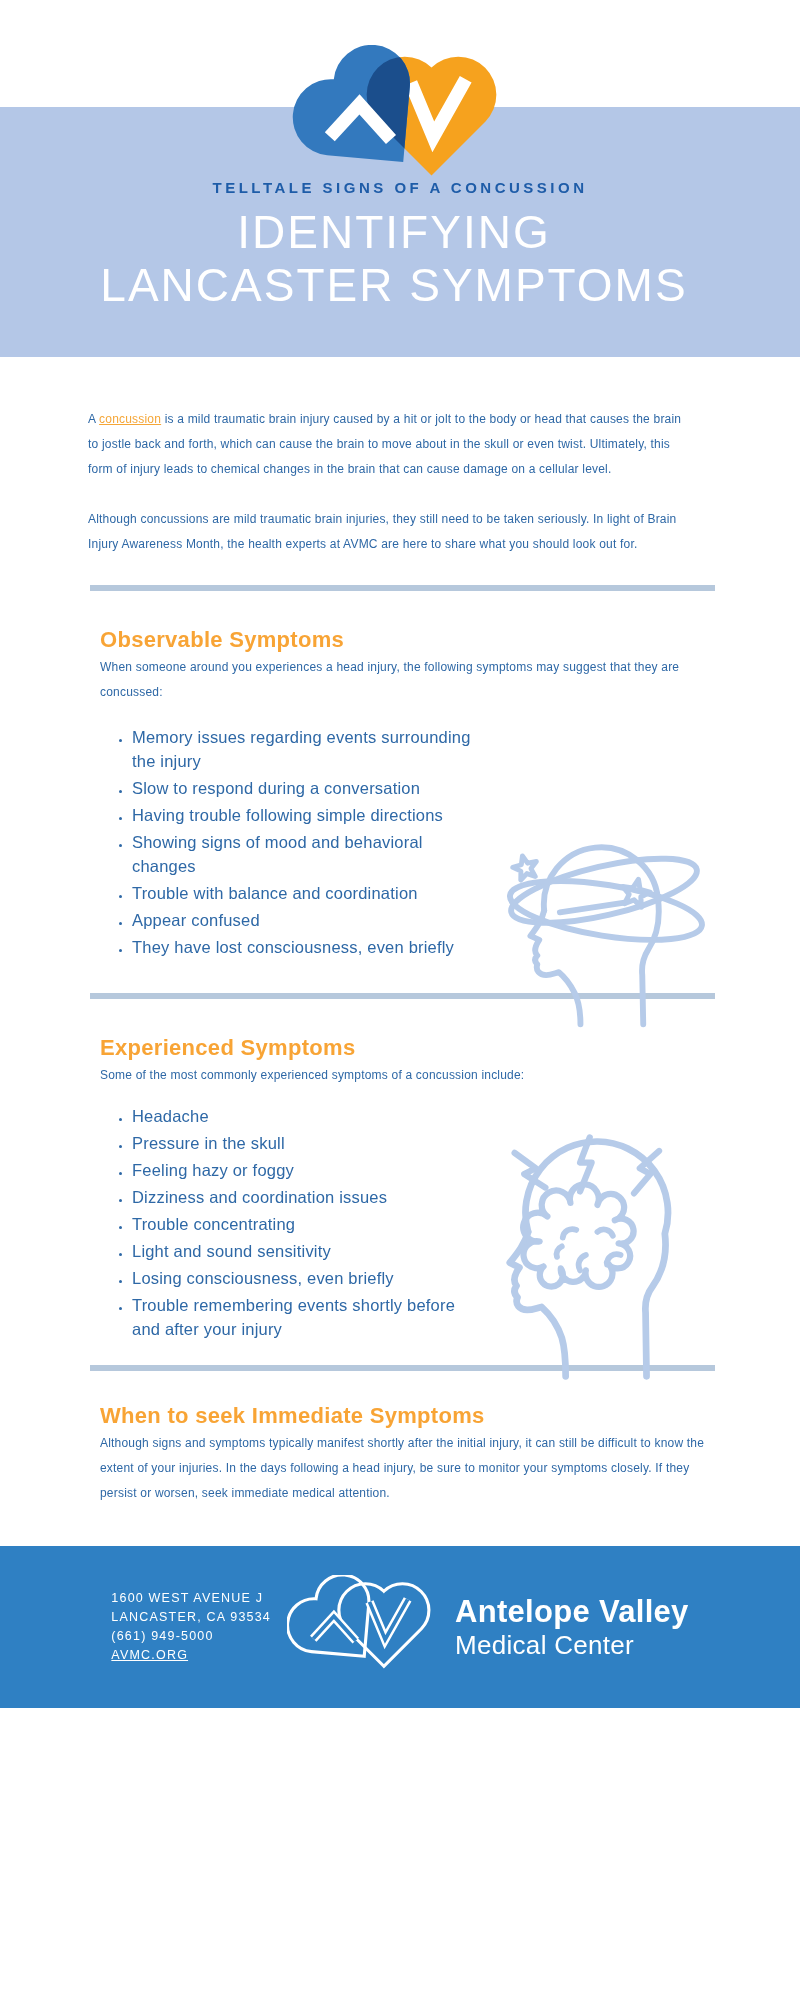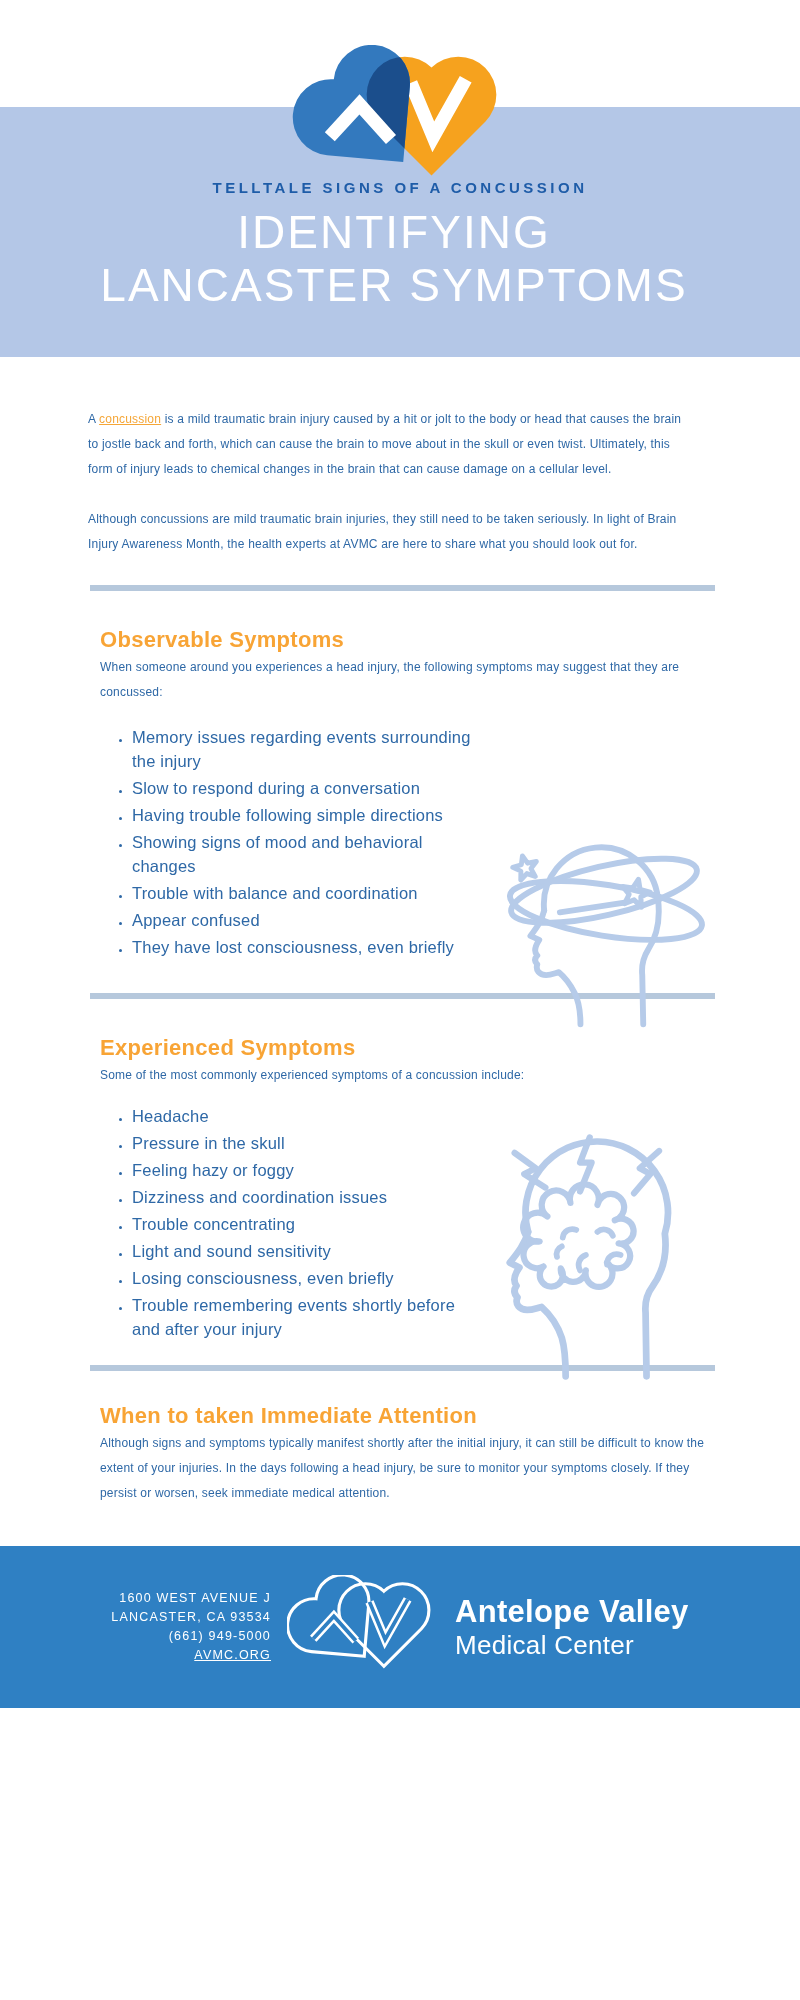--- a/index.html
+++ b/index.html
@@ -28,21 +28,21 @@
   section ul{margin:20px 0 0 0;padding:0 0 0 32px;max-width:340px;list-style:disc;}
   section ul:empty{display:none;}
   section ul li{font-size:16.5px;line-height:24px;margin-bottom:3px;letter-spacing:0.2px;}
   section ul li::marker{color:#2E68A6;font-size:11px;}
   .sec2 ul{margin-top:16px;}
   .icon-dizzy{position:absolute;top:203px;right:5px;}
   .icon-brain{position:absolute;top:91px;right:20px;}
 
   
   footer{margin-top:40px;height:162px;background:#2F80C3;display:flex;align-items:center;justify-content:center;color:#ffffff;}
-  .addr{text-align:right;font-size:12.5px;line-height:19px;letter-spacing:1.2px;font-weight:400;}
+  .addr{font-size:12.5px;line-height:19px;letter-spacing:1.2px;font-weight:400;}
   .addr a{color:#ffffff;text-decoration:underline;cursor:pointer;}
   .logo-footer{margin:0 18px 0 16px;}
   .wordmark{line-height:1;}
   .wm1{font-size:31px;font-weight:700;letter-spacing:0.3px;}
   .wm2{font-size:26px;font-weight:400;margin-top:5px;letter-spacing:0.3px;}
   .bottom-strip{height:48px;background:#ffffff;}
 </style>
 </head>
 <body>
 
@@ -136,21 +136,21 @@
         <path d="M84,152 a11,11 0 0 1 6,-16" stroke-width="6"></path>
         <path d="M102,112 a10,10 0 0 1 16,4" stroke-width="6"></path>
         <path d="M112,146 a10,10 0 0 1 14,-10" stroke-width="6"></path>
         <path d="M60,138 a9,9 0 0 1 5,-11" stroke-width="6"></path>
       </svg>
     </section>
 
     <hr class="divider d3">
 
     <section class="sec3">
-      <h2 class="h3">When to taken Immediate Attention</h2>
+      <h2 class="h3">When to seek Immediate Symptoms</h2>
       <p>Although signs and symptoms typically manifest shortly after the initial injury, it can still be difficult to know the extent of your injuries. In the days following a head injury, be sure to monitor your symptoms closely. If they persist or worsen, seek immediate medical attention.</p>
 
     </section>
 
   </main>
 
   <footer>
     <div class="addr">
       <div>1600 WEST AVENUE J</div>
       <div>LANCASTER, CA 93534</div>

